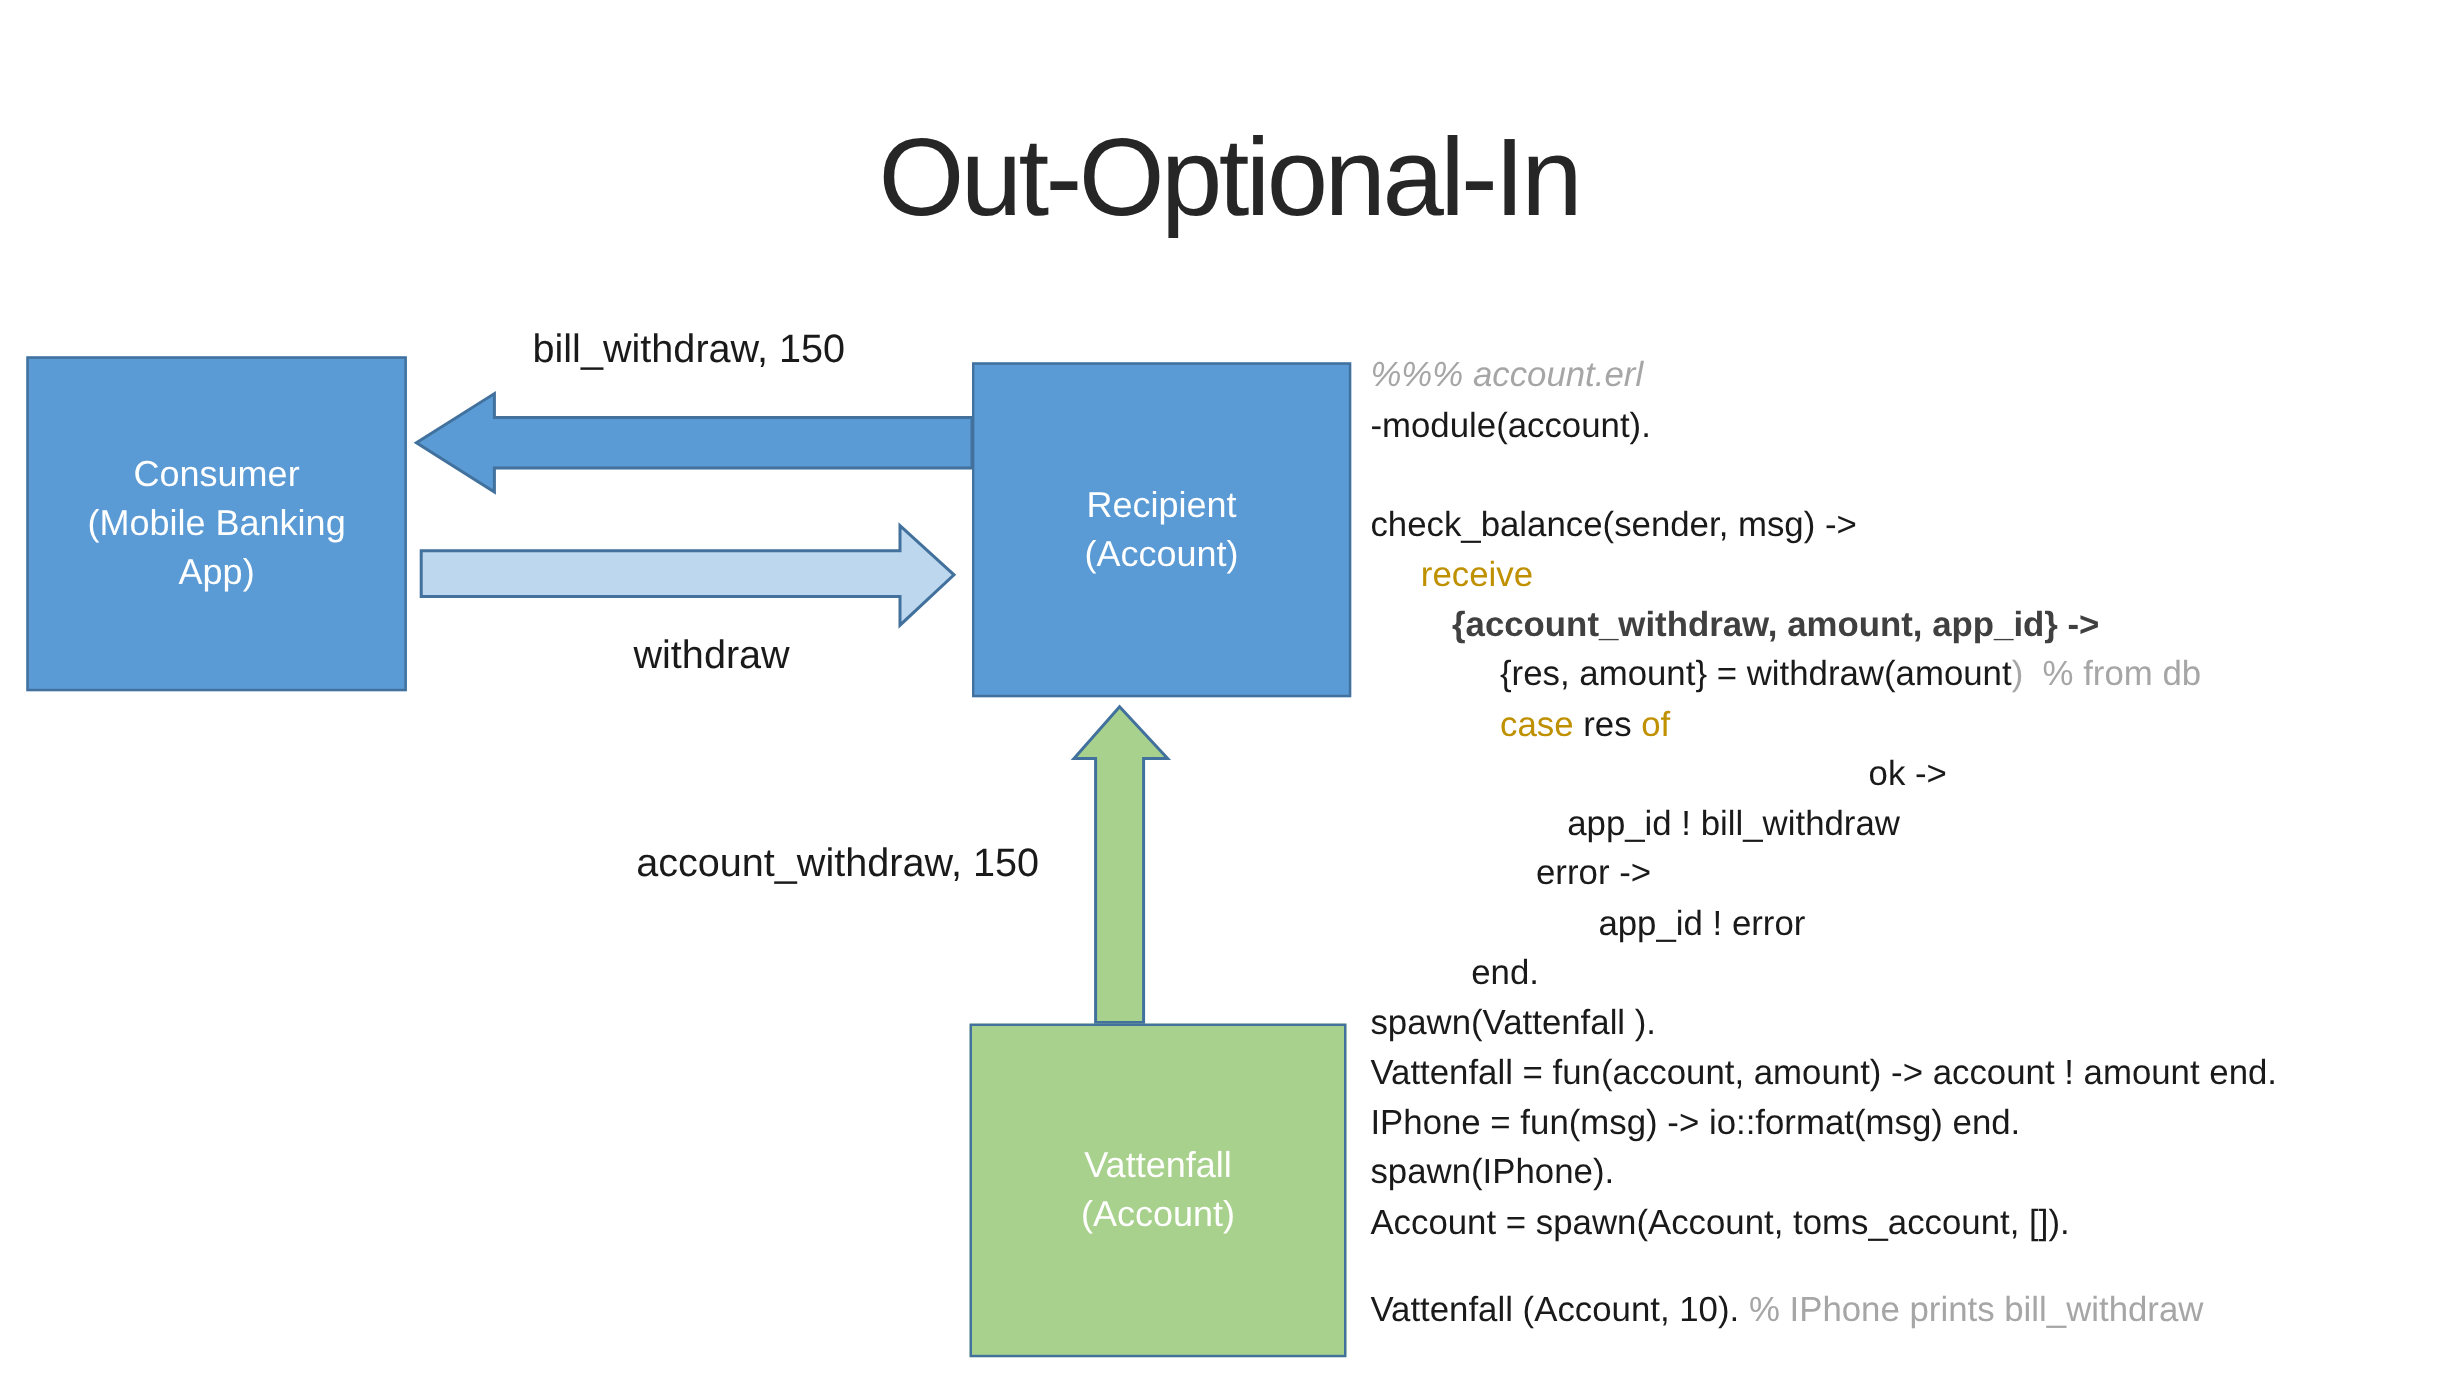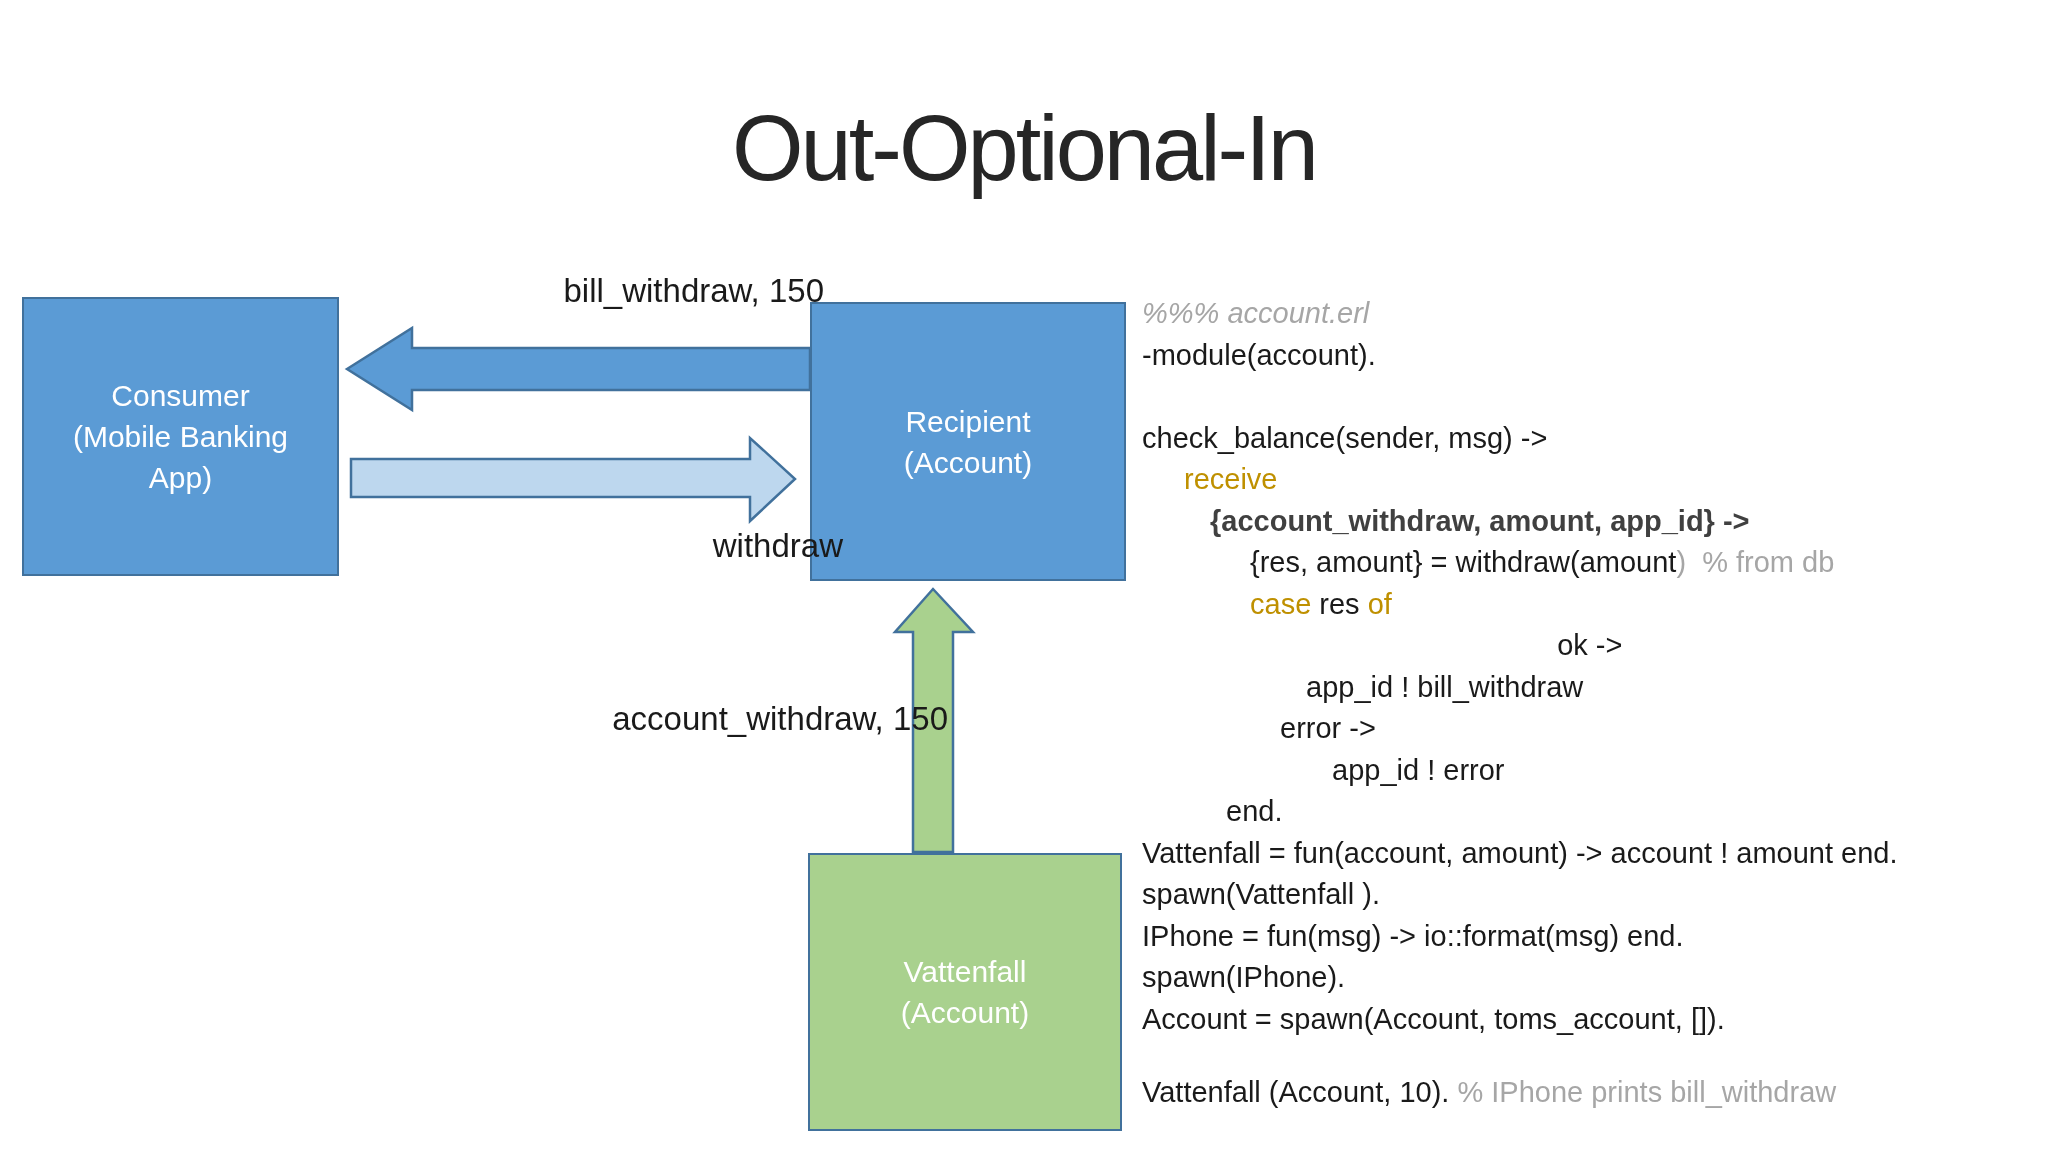--- a/index.html
+++ b/index.html
@@ -34,21 +34,21 @@
     font-size: 30px;
     line-height: 41px;
     white-space: pre-line;
   }
   .node-consumer  { left: 22px;  top: 297px; width: 313px; height: 275px; background: #5B9BD5; border: 2px solid #41719C; }
   .node-recipient { left: 810px; top: 302px; width: 312px; height: 275px; background: #5B9BD5; border: 2px solid #41719C; }
   .node-vattenfall{ left: 808px; top: 853px; width: 310px; height: 274px; background: #A9D18E; border: 2px solid #41719C; }
   .edge-label {
     position: absolute;
     width: 500px;
-    text-align: right;
+    text-align: center;
     font-size: 33px;
     color: #1a1a1a;
     white-space: nowrap;
   }
   .label-bill     { left: 324px; top: 272px; }
   .label-response { left: 343px; top: 527px; }
   .label-account  { left: 448px; top: 700px; }
   .code-block {
     position: absolute;
     left: 1142px;
@@ -99,21 +99,21 @@
       <div class="code-line" style="padding-left: 0px;"><span style="color: rgb(26, 26, 26);">check_balance(sender, msg) -&gt;</span></div>
       <div class="code-line" style="padding-left: 42px;"><span style="color: rgb(191, 144, 0);">receive</span></div>
       <div class="code-line" style="padding-left: 68px;"><span style="color: #404040; font-weight: bold;">{account_withdraw, amount, app_id} -&gt;</span></div>
       <div class="code-line" style="padding-left: 108px;"><span style="color: rgb(26, 26, 26);">{res, amount} = withdraw(amount</span><span style="color: rgb(166, 166, 166);">)  % from db</span></div>
       <div class="code-line" style="padding-left: 108px;"><span style="color: rgb(191, 144, 0);">case </span><span style="color: rgb(26, 26, 26);">res </span><span style="color: rgb(191, 144, 0);">of</span></div>
       <div class="code-line" style="padding-left: 140px; text-align: center;"><span style="color: rgb(26, 26, 26);">ok -&gt;</span></div>
       <div class="code-line" style="padding-left: 164px;"><span style="color: rgb(26, 26, 26);">app_id ! bill_withdraw</span></div>
       <div class="code-line" style="padding-left: 138px;"><span style="color: rgb(26, 26, 26);">error -&gt;</span></div>
       <div class="code-line" style="padding-left: 190px;"><span style="color: rgb(26, 26, 26);">app_id ! error</span></div>
       <div class="code-line" style="padding-left: 84px;"><span style="color: rgb(26, 26, 26);">end.</span></div>
+      <div class="code-line" style="padding-left: 0px;"><span style="color: rgb(26, 26, 26);">spawn(Vattenfall ).</span></div>
       <div class="code-line" style="padding-left: 0px;"><span style="color: rgb(26, 26, 26);">Vattenfall = fun(account, amount) -&gt; account ! amount end.</span></div>
-      <div class="code-line" style="padding-left: 0px;"><span style="color: rgb(26, 26, 26);">spawn(Vattenfall ).</span></div>
       <div class="code-line" style="padding-left: 0px;"><span style="color: rgb(26, 26, 26);">IPhone = fun(msg) -&gt; io::format(msg) end.</span></div>
       <div class="code-line" style="padding-left: 0px;"><span style="color: rgb(26, 26, 26);">spawn(IPhone).</span></div>
       <div class="code-line" style="padding-left: 0px;"><span style="color: rgb(26, 26, 26);">Account = spawn(Account, toms_account, []).</span></div>
       <div class="code-line" style="padding-left: 0px; margin-top: 32px;"><span style="color: rgb(26, 26, 26);">Vattenfall (Account, 10). </span><span style="color: rgb(166, 166, 166);">% IPhone prints bill_withdraw</span></div>
     </div>
 
 </div>
 
 </body></html>

